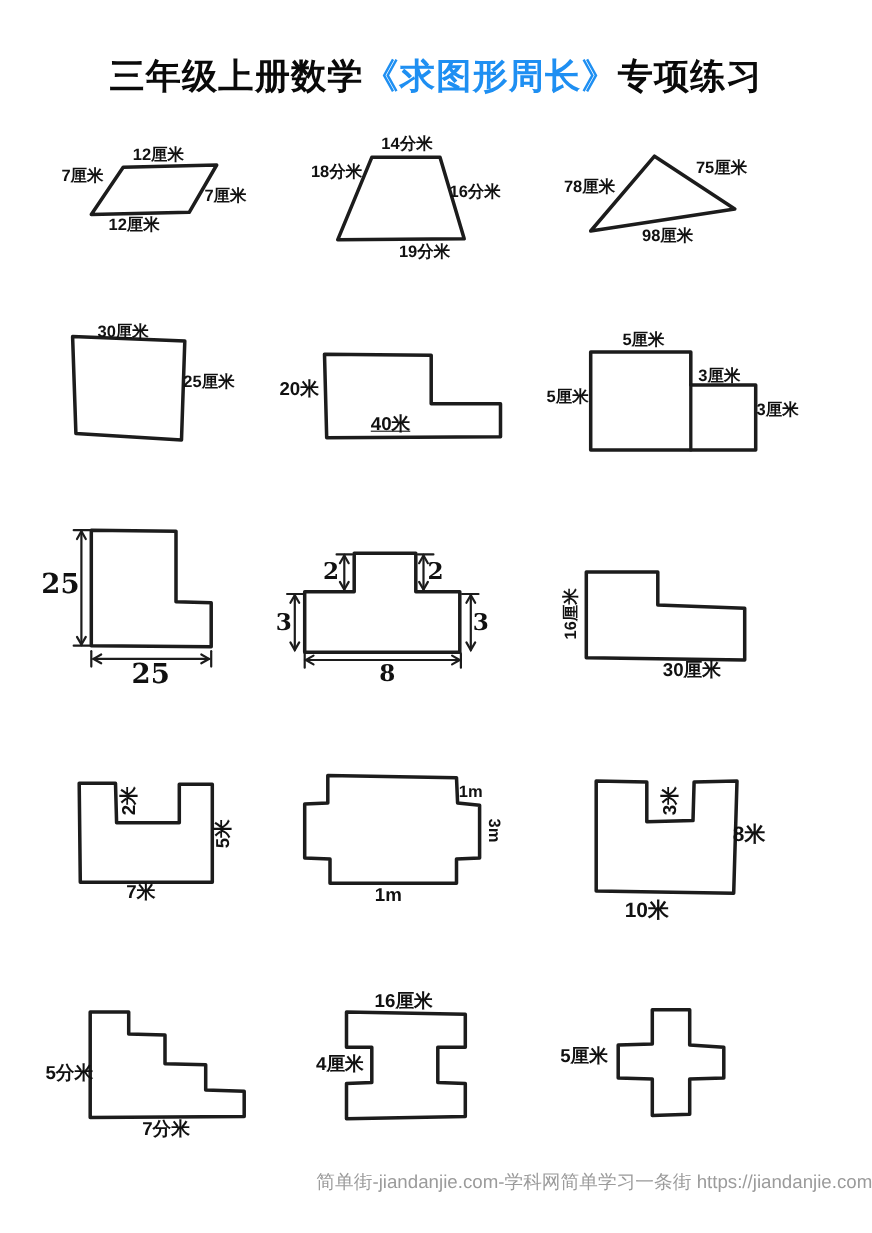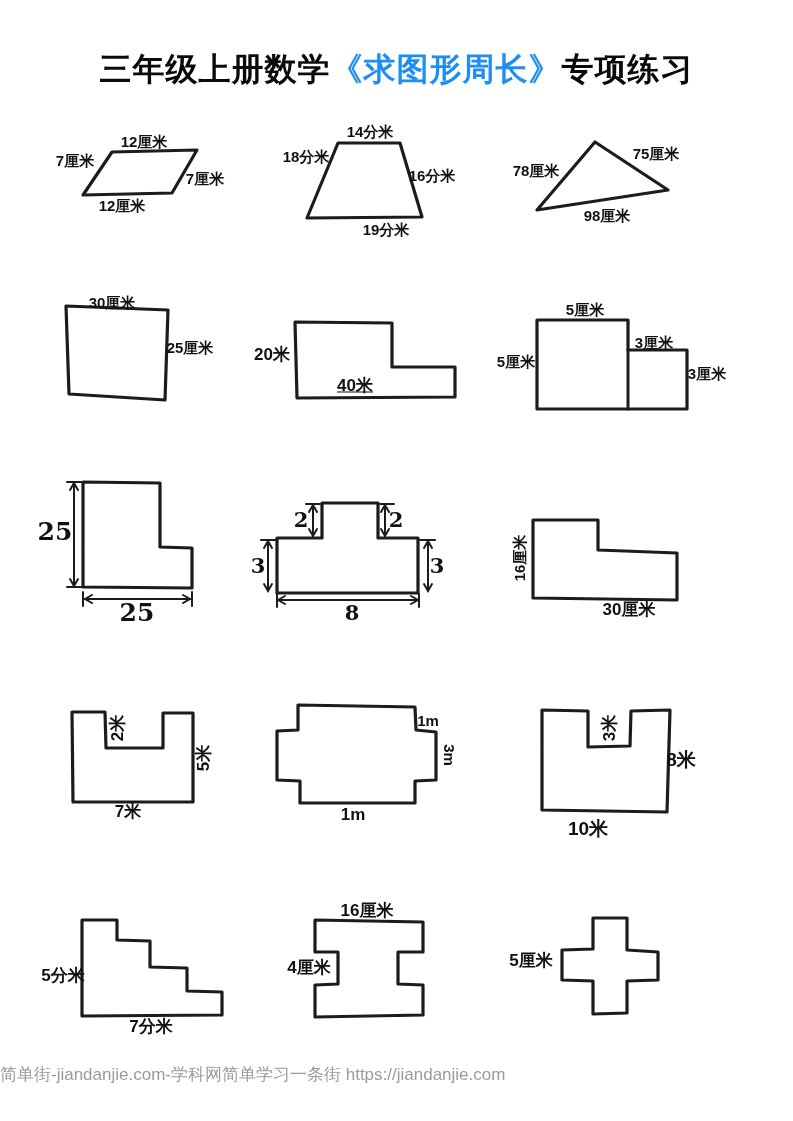--- a/index.html
+++ b/index.html
@@ -8,21 +8,21 @@
     font-family:"Liberation Sans", sans-serif; overflow:hidden;
   }
   .title {
     position:absolute; top:48px; left:0; width:100%;
     text-align:center; font-size:32px; font-weight:bold; color:#0a0a0a;
     letter-spacing:1px; margin:0;
   }
   .title .hl { color:#1e8ff2; }
   .footer {
     position:absolute; top:1063px; left:0; width:100%;
-    text-align:left; font-size:17px; color:#9b9b9b; font-weight:normal;
+    text-align:right; font-size:17px; color:#9b9b9b; font-weight:normal;
   }
   svg.geom { position:absolute; left:0; top:0; }
   .outline { fill:none; stroke:#1c1c1c; stroke-width:3.2; stroke-linejoin:round; stroke-linecap:round; }
   .inner   { fill:none; stroke:#1c1c1c; stroke-width:3;   stroke-linecap:round; }
   .arrow   { fill:none; stroke:#1c1c1c; stroke-width:2;   stroke-linecap:round; }
   .lbl {
     position:absolute; transform:translate(-50%,-50%);
     font-size:15px; font-weight:bold; color:#111; white-space:nowrap; line-height:1;
   }
   .lbl.lg { font-size:17px; }

